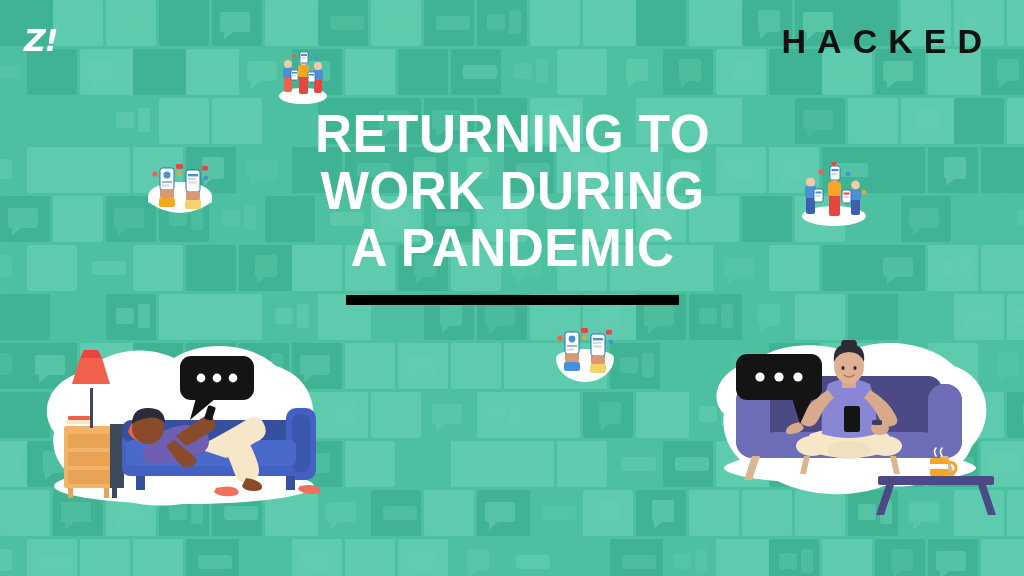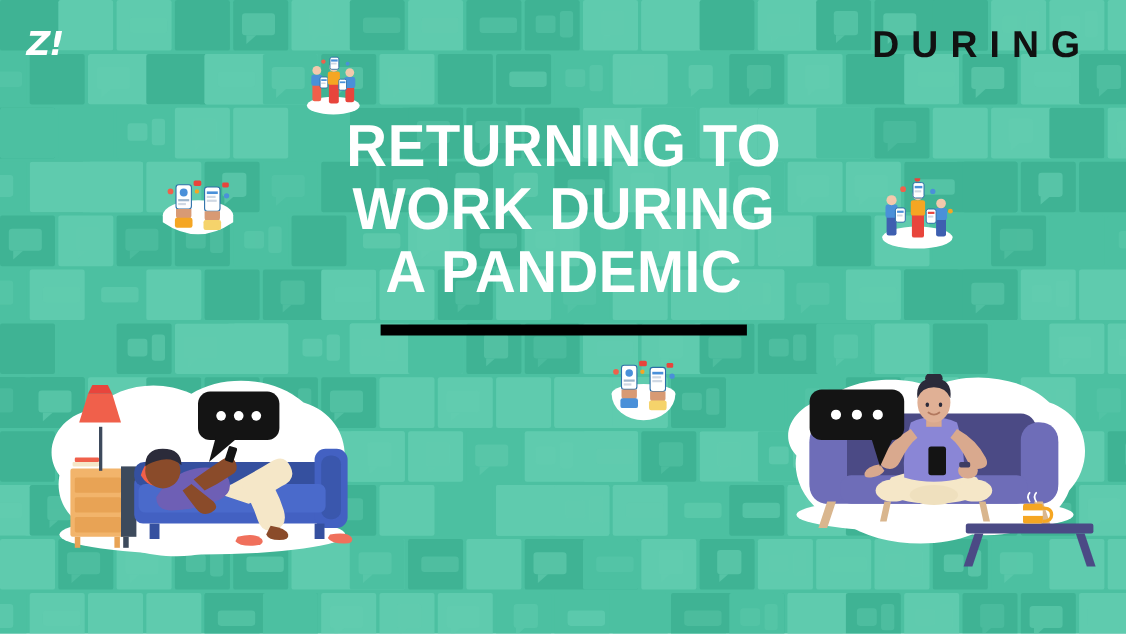--- a/index.html
+++ b/index.html
@@ -656,21 +656,21 @@
           <rect x="1060" y="588" width="50" height="46" rx="2" fill="#4CC0A1"></rect>
           <use href="#bubbleA" x="1062" y="590" opacity="0.40"></use>
           <rect x="1113" y="588" width="50" height="46" rx="2" fill="#5FCBAE"></rect>
           <use href="#bubbleD" x="1115" y="590" opacity="0.45"></use>
         </g>
     </svg>
   </div>
 
   <div id="brand-logo">Z!</div>
 
-  <div id="hacked-wordmark">DURING</div>
+  <div id="hacked-wordmark">HACKED</div>
 
   <div id="headline-block">
     <div class="headline-line">RETURNING TO</div>
     <div class="headline-line">WORK DURING</div>
     <div class="headline-line">A PANDEMIC</div>
     <div id="headline-rule"></div>
   </div>
 
   <div class="float-illo" style="left:272px; top:50px;">
     <svg width="62" height="56" viewBox="0 0 62 56" xmlns="http://www.w3.org/2000/svg">

